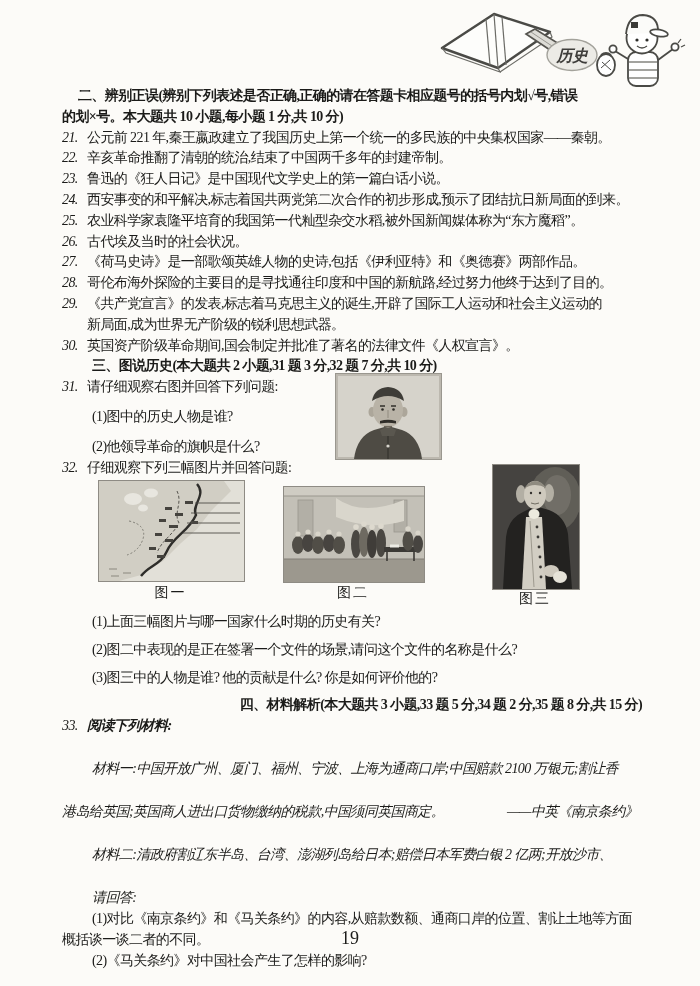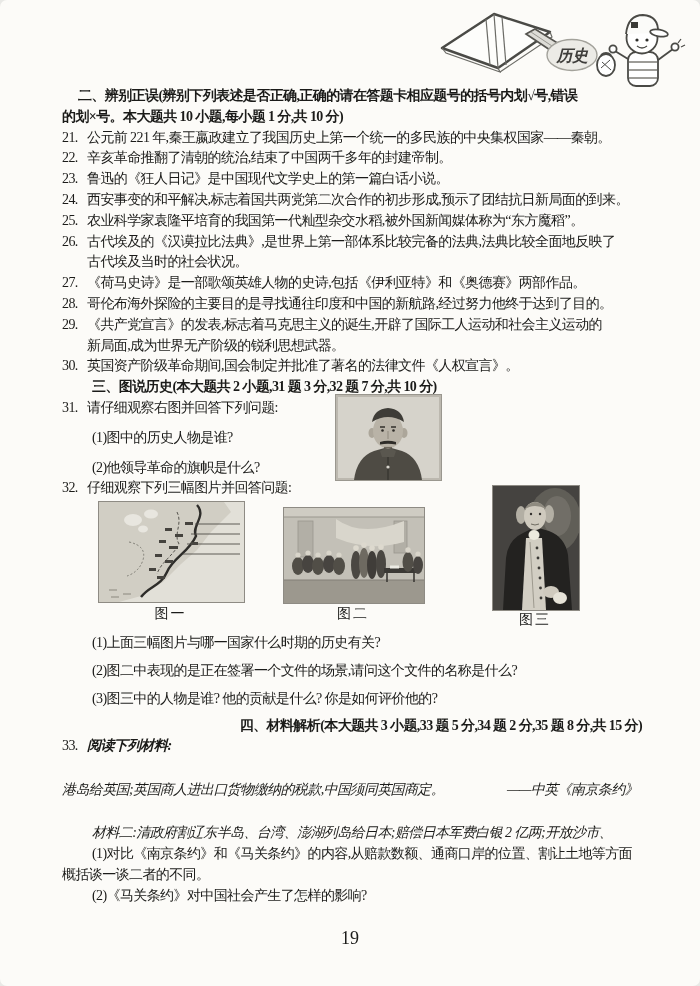--- a/index.html
+++ b/index.html
@@ -1,29 +1,29 @@
 <!DOCTYPE html>
 <html><head>
 <meta charset="utf-8">
 <style>
   html,body{margin:0;padding:0;background:#e9e9e6;}
   .page{
     position:relative;width:700px;height:986px;margin:0 auto;
     background:#fcfbf8;overflow:hidden;
     font-family:"Liberation Serif","DejaVu Serif",serif;
-    color:#1b1b19;font-size:14px;letter-spacing:-0.6px;border-radius:7px;
+    color:#1b1b19;font-size:14px;letter-spacing:-0.6px;
   }
   .content{position:absolute;left:62px;top:86px;width:580px;}
   .line{line-height:20.8px;white-space:nowrap;}
   .bold{font-weight:bold;}
   .kai{font-style:italic;margin-top:22px;}
   .ind16{padding-left:16px;}
   .ind30{padding-left:30px;}
   .item{position:relative;padding-left:25px;}
-  .item .num{position:absolute;left:0;top:0;}
+  .item .num{position:absolute;left:0;top:0;font-style:italic;}
   .q31{position:relative;}
   .portrait31{position:absolute;left:273px;top:-4px;width:105px;height:85px;border:1px solid #9a978f;}
   .sub{margin-top:9px;}
   .figrow{position:relative;height:128px;margin-top:2px;}
   .fig{position:absolute;border:1px solid #8e8b84;display:block;}
   .figcap{position:absolute;text-align:center;letter-spacing:2px;}
   .mline{line-height:21px;position:relative;}
   .msource{position:absolute;right:4px;top:0;}
   .s32sub1{margin-top:4px;}
   .s32sub{margin-top:7px;}
@@ -89,21 +89,21 @@
   <div class="content">
 
     <div class="line bold ind16">二、辨别正误(辨别下列表述是否正确,正确的请在答题卡相应题号的括号内划√号,错误</div>
     <div class="line bold">的划×号。本大题共 10 小题,每小题 1 分,共 10 分)</div>
 
     <div class="line item"><span class="num">21.</span><span>公元前 221 年,秦王嬴政建立了我国历史上第一个统一的多民族的中央集权国家——秦朝。</span></div>
     <div class="line item"><span class="num">22.</span><span>辛亥革命推翻了清朝的统治,结束了中国两千多年的封建帝制。</span></div>
     <div class="line item"><span class="num">23.</span><span>鲁迅的《狂人日记》是中国现代文学史上的第一篇白话小说。</span></div>
     <div class="line item"><span class="num">24.</span><span>西安事变的和平解决,标志着国共两党第二次合作的初步形成,预示了团结抗日新局面的到来。</span></div>
     <div class="line item"><span class="num">25.</span><span>农业科学家袁隆平培育的我国第一代籼型杂交水稻,被外国新闻媒体称为“东方魔稻”。</span></div>
-    <div class="line item"><span class="num">26.</span><span>古代埃及的《汉谟拉比法典》,是世界上第一部体系比较完备的法典,法典比较全面地反映了</span></div>
+    <div class="line item"><span class="num">26.</span></div>
     <div class="line item"><span>古代埃及当时的社会状况。</span></div>
     <div class="line item"><span class="num">27.</span><span>《荷马史诗》是一部歌颂英雄人物的史诗,包括《伊利亚特》和《奥德赛》两部作品。</span></div>
     <div class="line item"><span class="num">28.</span><span>哥伦布海外探险的主要目的是寻找通往印度和中国的新航路,经过努力他终于达到了目的。</span></div>
     <div class="line item"><span class="num">29.</span><span>《共产党宣言》的发表,标志着马克思主义的诞生,开辟了国际工人运动和社会主义运动的</span></div>
     <div class="line item"><span>新局面,成为世界无产阶级的锐利思想武器。</span></div>
     <div class="line item"><span class="num">30.</span><span>英国资产阶级革命期间,国会制定并批准了著名的法律文件《人权宣言》。</span></div>
 
     <div class="line bold ind30">三、图说历史(本大题共 2 小题,31 题 3 分,32 题 7 分,共 10 分)</div>
 
     <div class="q31">
@@ -241,25 +241,27 @@
     </div>
 
     <div class="line ind30 s32sub1">(1)上面三幅图片与哪一国家什么时期的历史有关?</div>
     <div class="line ind30 s32sub">(2)图二中表现的是正在签署一个文件的场景,请问这个文件的名称是什么?</div>
     <div class="line ind30 s32sub">(3)图三中的人物是谁? 他的贡献是什么? 你是如何评价他的?</div>
 
     <div class="line bold ind30 s4head">四、材料解析(本大题共 3 小题,33 题 5 分,34 题 2 分,35 题 8 分,共 15 分)</div>
 
     <div class="line item"><span class="num">33.</span><span class="kai bold">阅读下列材料:</span></div>
 
+    <div class="mline kai ind30">材料一:中国开放广州、厦门、福州、宁波、上海为通商口岸;中国赔款 2100 万银元;割让香</div>
     <div class="mline kai">
       <span>港岛给英国;英国商人进出口货物缴纳的税款,中国须同英国商定。</span>
       <span class="msource">——中英《南京条约》</span>
     </div>
     <div class="mline kai ind30">材料二:清政府割辽东半岛、台湾、澎湖列岛给日本;赔偿日本军费白银 2 亿两;开放沙市、</div>
+    <div class="mline kai ind30">请回答:</div>
     <div class="mline ind30">(1)对比《南京条约》和《马关条约》的内容,从赔款数额、通商口岸的位置、割让土地等方面</div>
     <div class="mline">概括谈一谈二者的不同。</div>
     <div class="mline ind30">(2)《马关条约》对中国社会产生了怎样的影响?</div>
 
   </div>
 
   <div class="pagenum">19</div>
 </div>
 
 </body></html>

